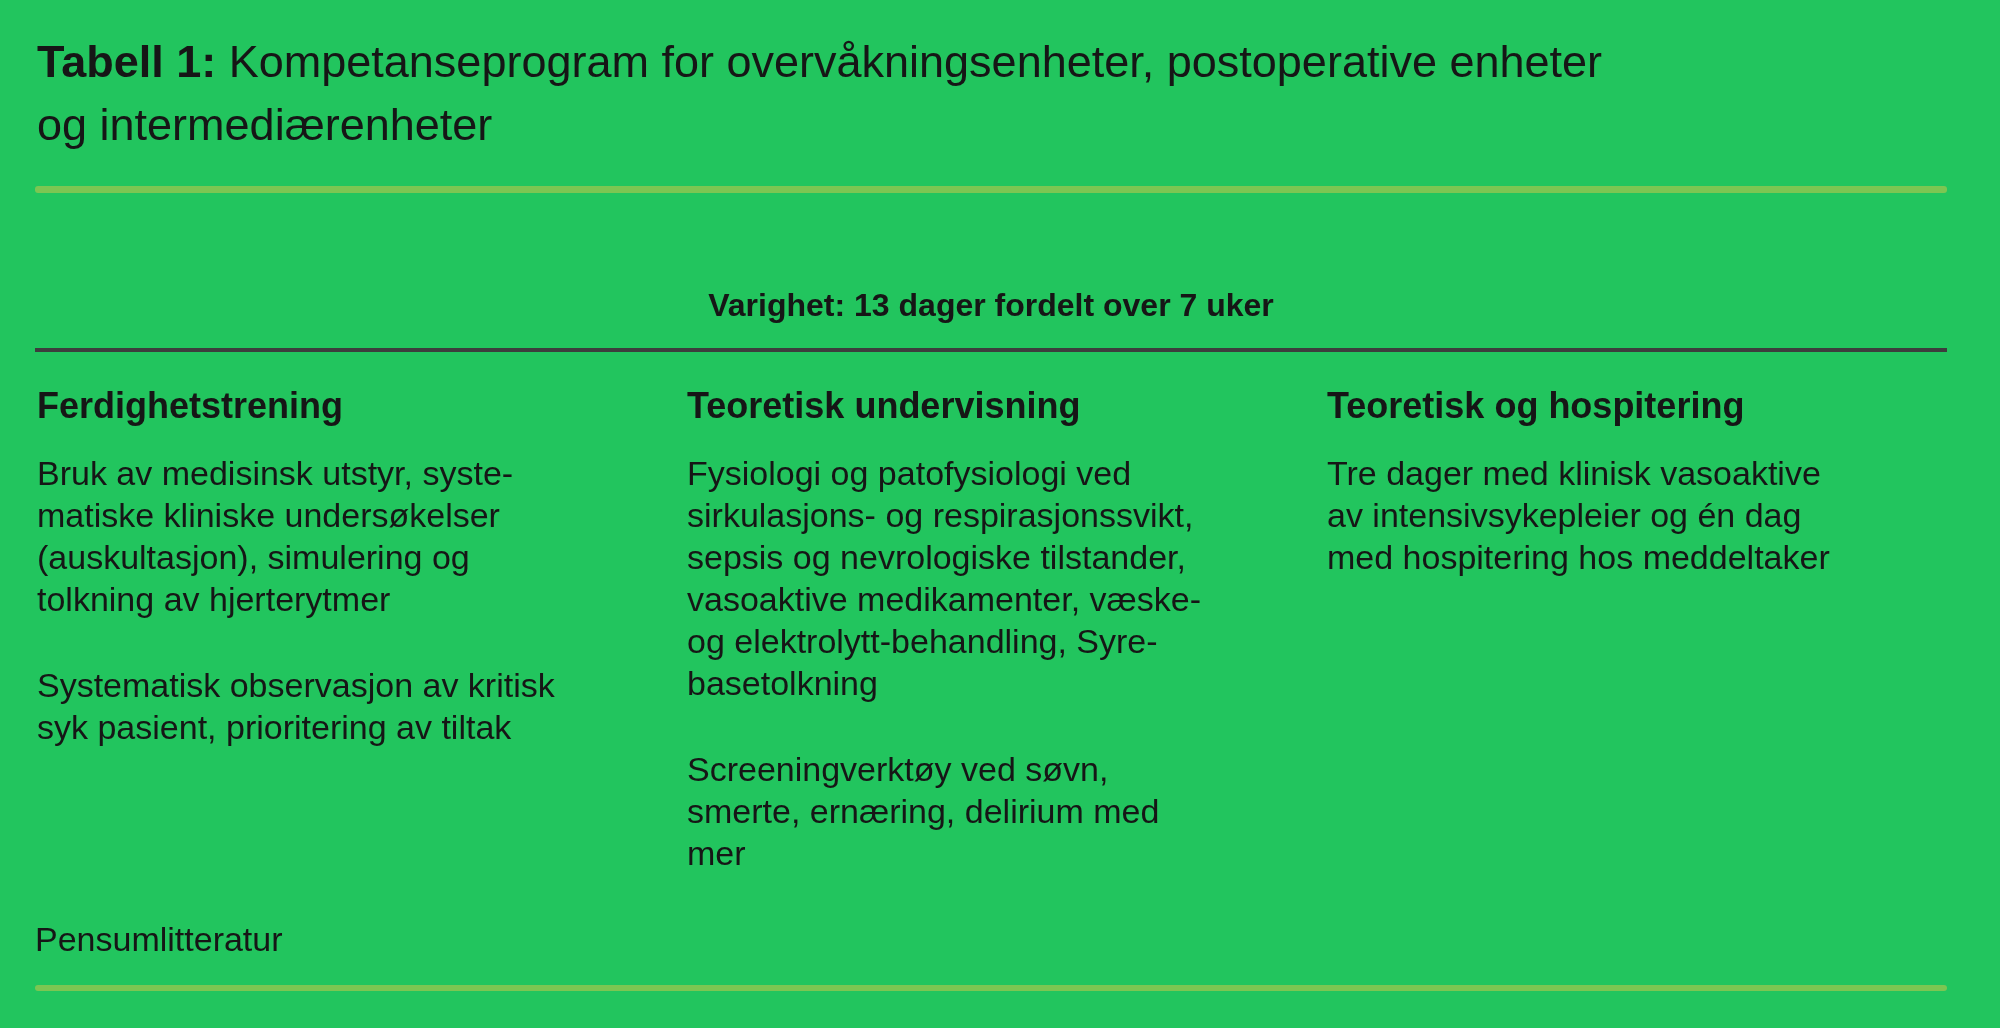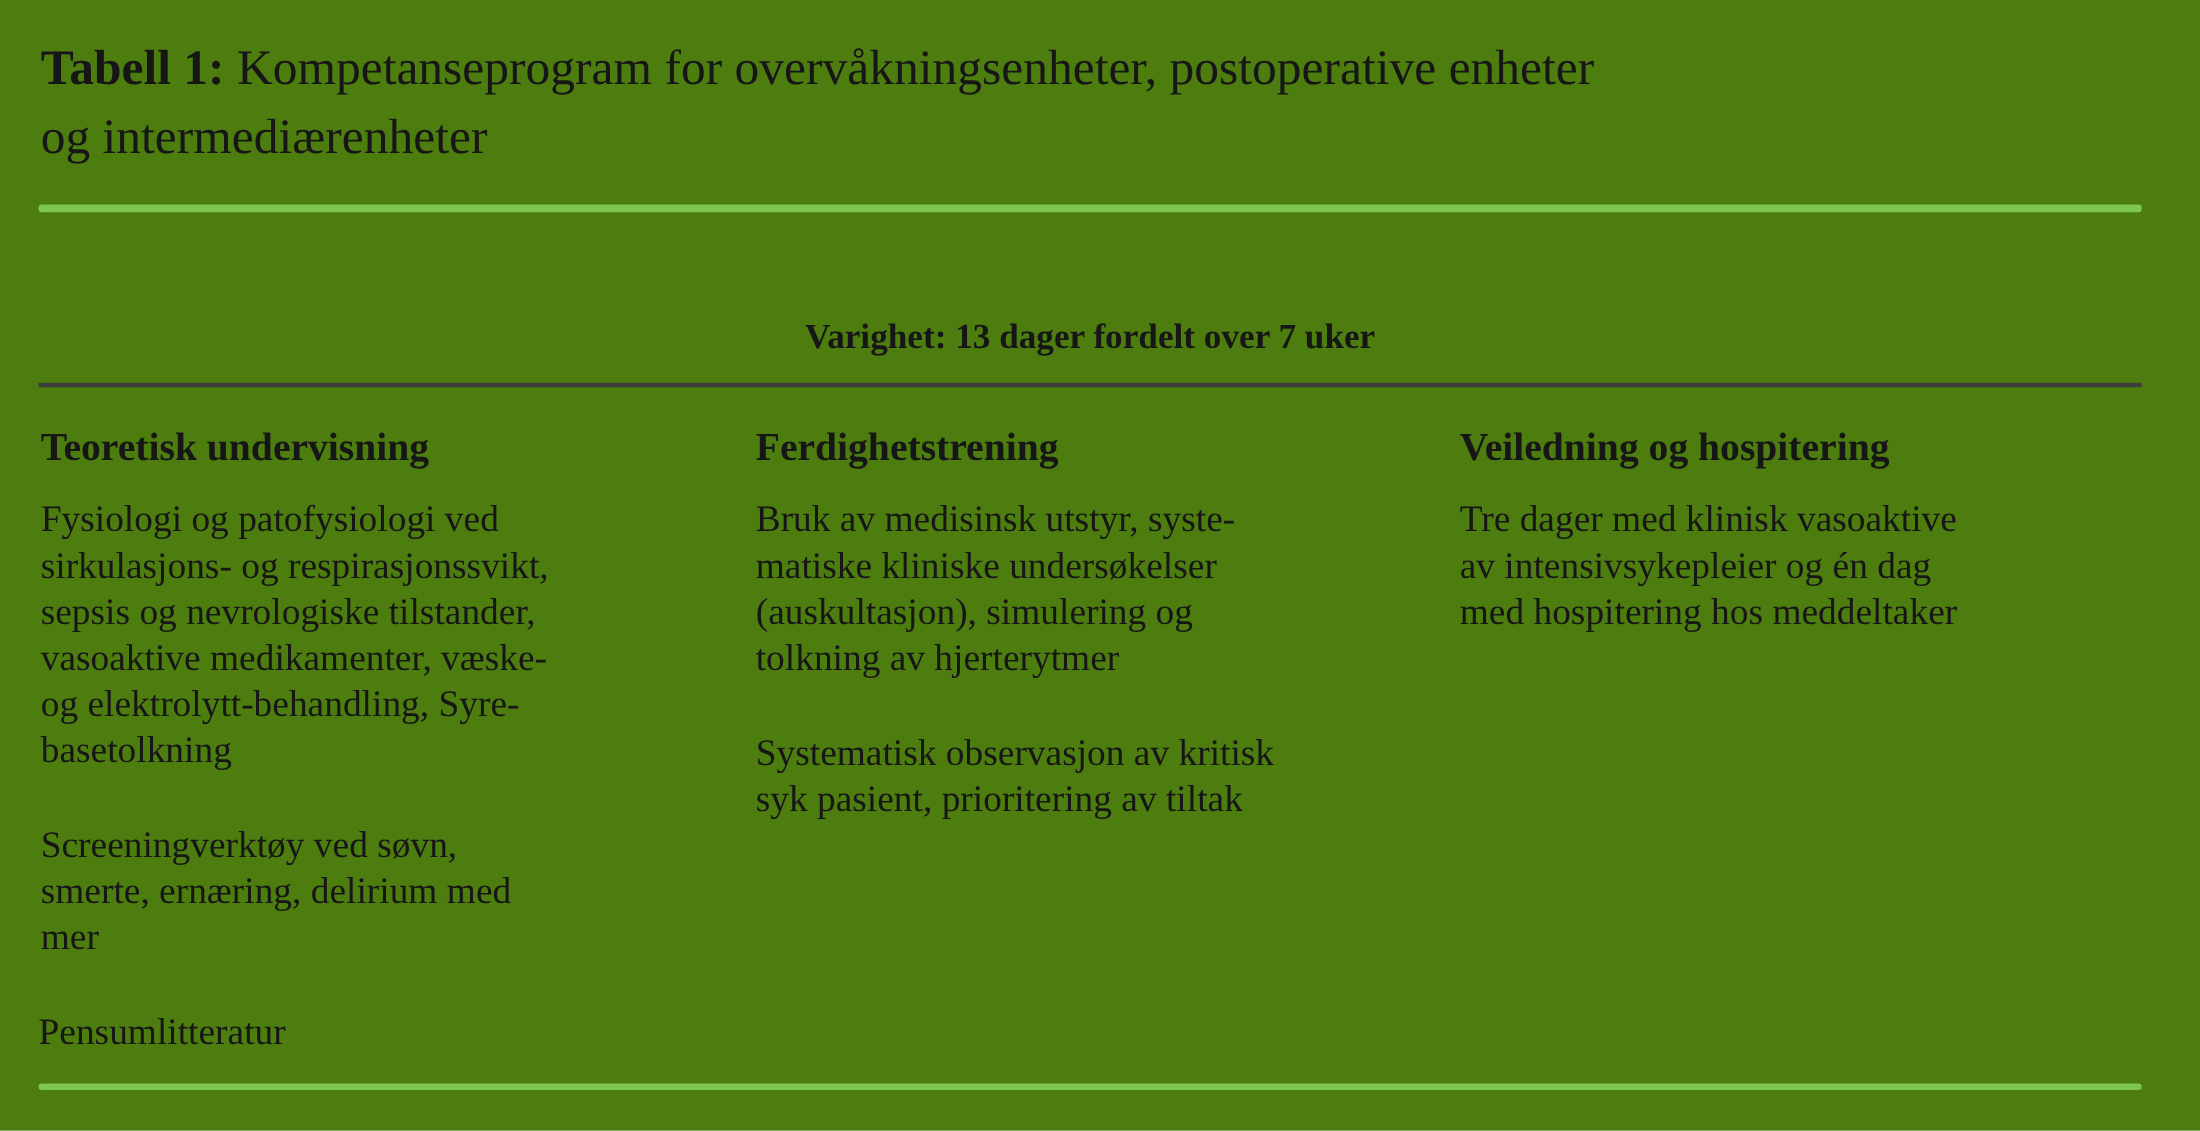--- a/index.html
+++ b/index.html
@@ -1,22 +1,22 @@
 <!DOCTYPE html>
 <html><head>
 <meta charset="utf-8">
 <style>
   * { margin: 0; padding: 0; box-sizing: border-box; }
   html, body { background: #ffffff; }
   .page {
     position: relative;
     width: 2000px;
     height: 1028px;
-    background: #4d7c0f;
-    font-family: Liberation Serif, serif;
+    background: #22c55e;
+    font-family: Liberation Sans, sans-serif;
     color: #161616;
     overflow: hidden;
   }
   .caption {
     position: absolute;
     left: 37px;
     top: 30px;
     width: 1910px;
     font-size: 45px;
     line-height: 63px;
@@ -91,48 +91,48 @@
 
   <div class="rule-green top" style="background: rgb(124, 198, 82);"></div>
 
   <div class="duration">Varighet: 13 dager fordelt over 7 uker</div>
 
   <div class="rule-dark" style="background: rgb(61, 61, 61);"></div>
 
   <div class="columns">
 
     <div class="col">
+      <div class="col-header">Ferdighetstrening</div>
+      <div class="col-body">
+        <p>Bruk av medisinsk utstyr, syste-
+matiske kliniske undersøkelser
+(auskultasjon), simulering og
+tolkning av hjerterytmer</p>
+        <p>Systematisk observasjon av kritisk
+syk pasient, prioritering av tiltak</p>
+      </div>
+    </div>
+
+    <div class="col">
       <div class="col-header">Teoretisk undervisning</div>
       <div class="col-body">
         <p>Fysiologi og patofysiologi ved
 sirkulasjons- og respirasjonssvikt,
 sepsis og nevrologiske tilstander,
 vasoaktive medikamenter, væske-
 og elektrolytt-behandling, Syre-
 basetolkning</p>
         <p>Screeningverktøy ved søvn,
 smerte, ernæring, delirium med
 mer</p>
       </div>
     </div>
 
     <div class="col">
-      <div class="col-header">Ferdighetstrening</div>
-      <div class="col-body">
-        <p>Bruk av medisinsk utstyr, syste-
-matiske kliniske undersøkelser
-(auskultasjon), simulering og
-tolkning av hjerterytmer</p>
-        <p>Systematisk observasjon av kritisk
-syk pasient, prioritering av tiltak</p>
-      </div>
-    </div>
-
-    <div class="col">
-      <div class="col-header">Veiledning og hospitering</div>
+      <div class="col-header">Teoretisk og hospitering</div>
       <div class="col-body">
         <p>Tre dager med klinisk vasoaktive
 av intensivsykepleier og én dag
 med hospitering hos meddeltaker</p>
       </div>
     </div>
 
   </div>
 
   <div class="footer-row">Pensumlitteratur</div>

